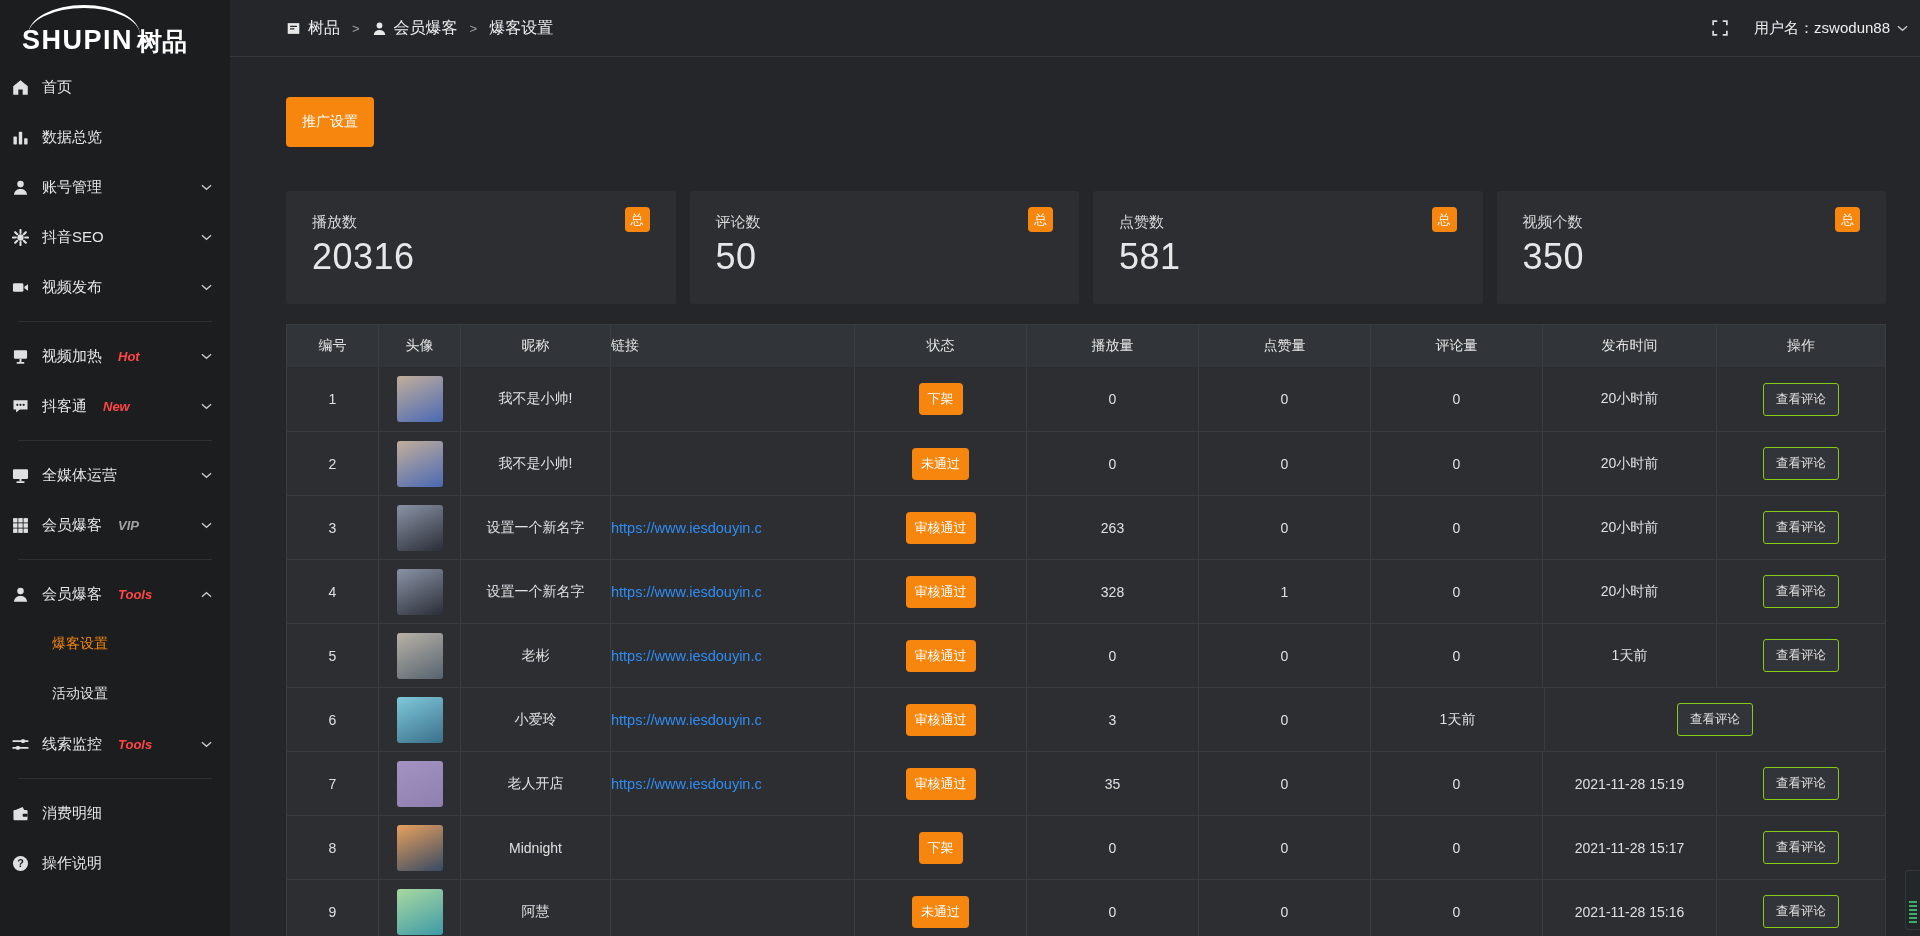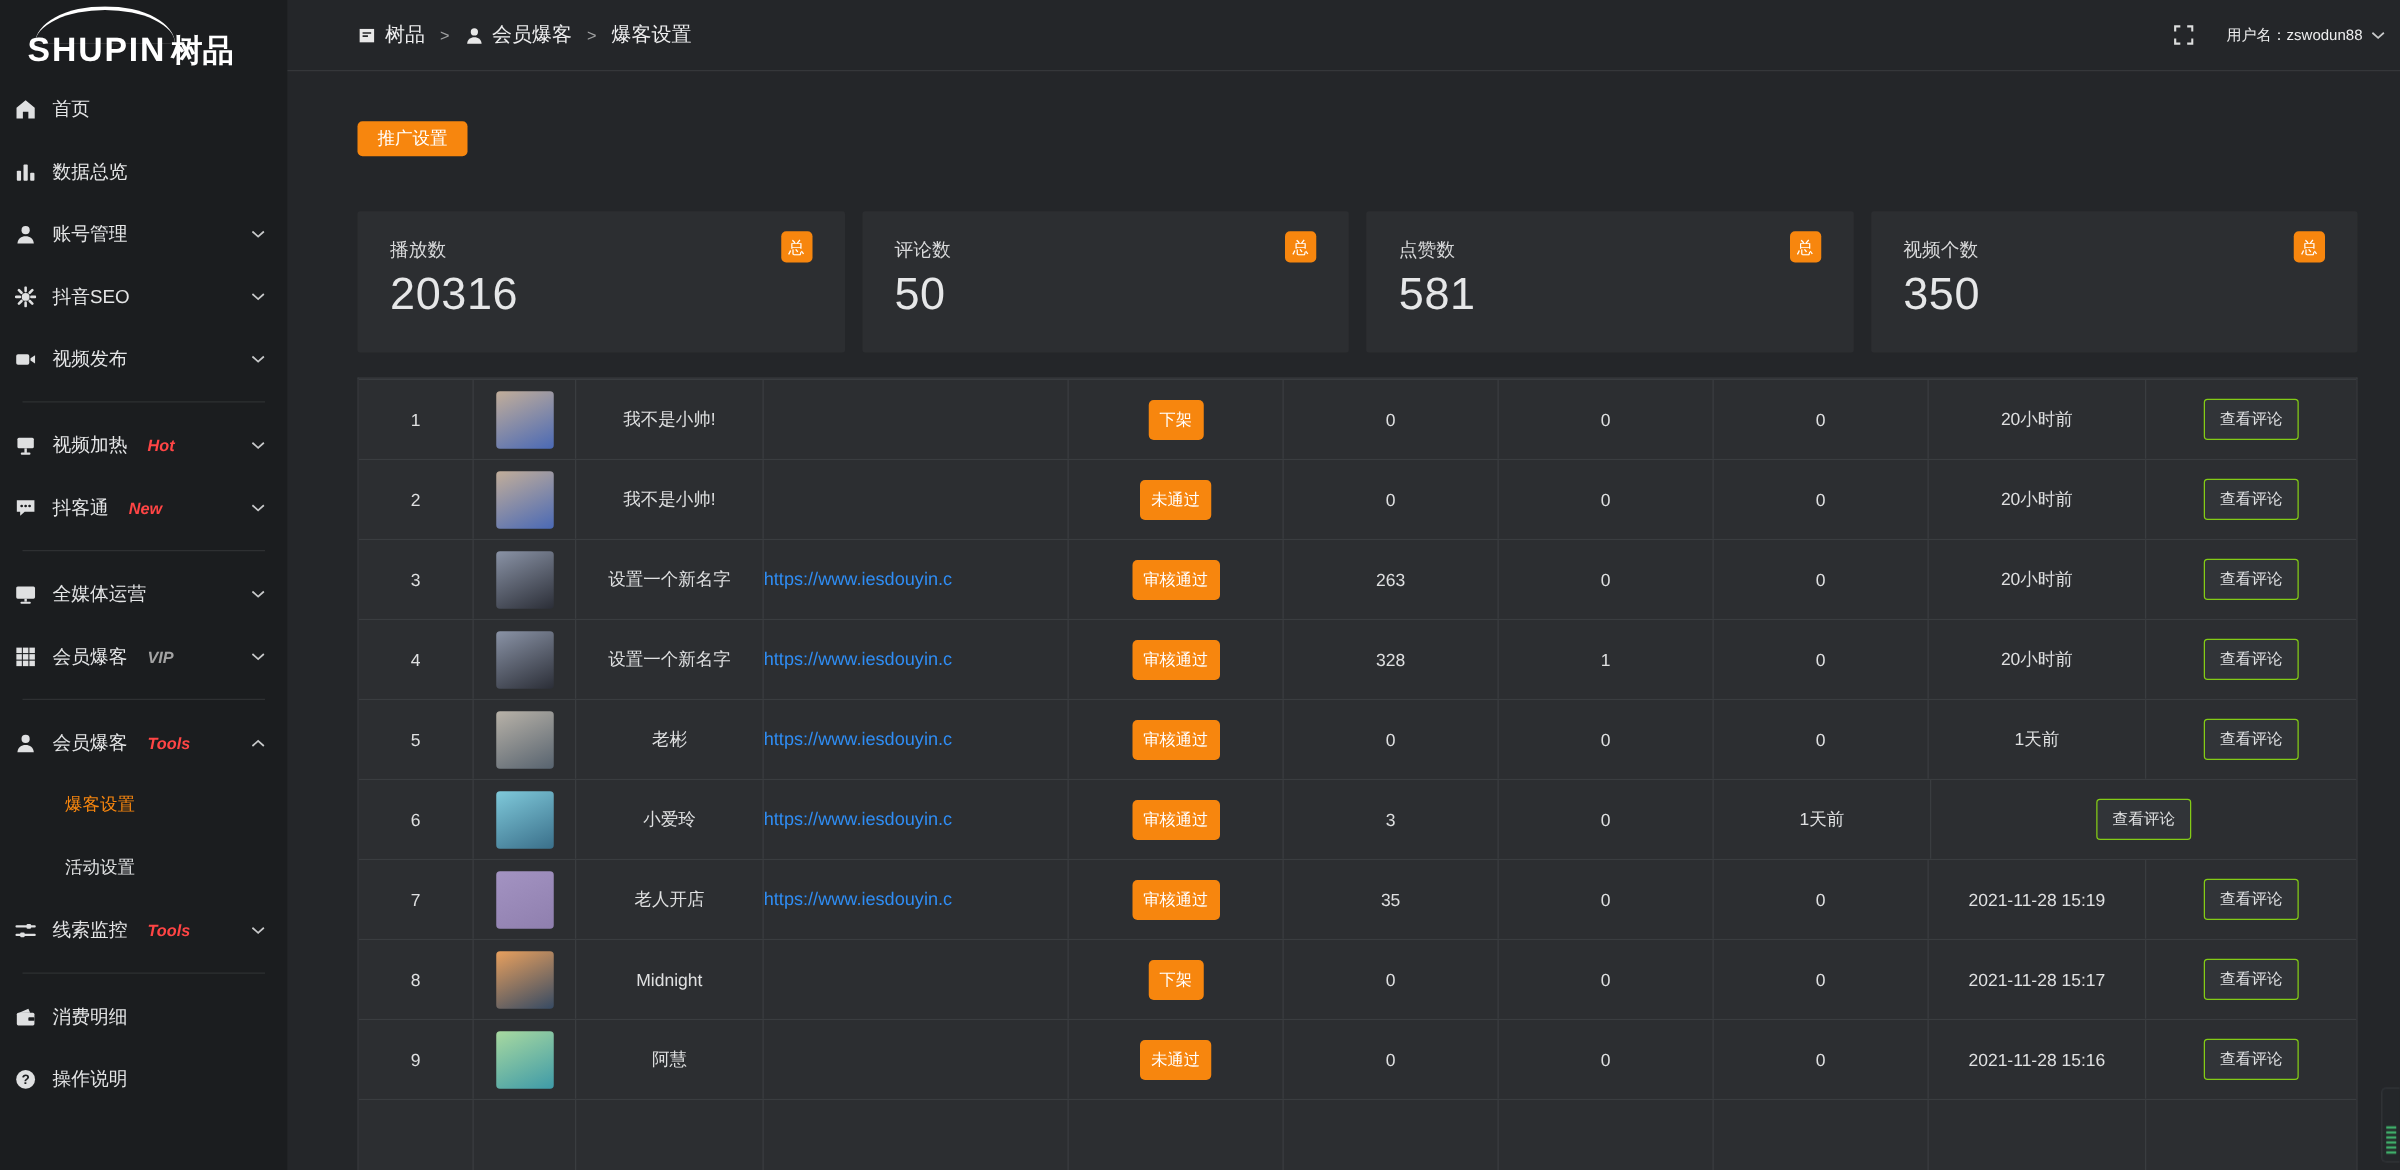--- a/index.html
+++ b/index.html
@@ -38,26 +38,26 @@
   .topbar{height:57px;flex-shrink:0;border-bottom:1px solid #35373a;display:flex;align-items:center;
     justify-content:space-between;padding:0 12px 0 56px;}
   .breadcrumb{display:flex;align-items:center;font-size:16px;color:#eeeeef;}
   .bc-item{display:inline-flex;align-items:center;}
   .bc-icon{width:15px;height:15px;display:inline-flex;margin-right:7px;color:#e8e8e8;}
   .bc-icon svg{width:100%;height:100%;}
   .bc-sep{color:#9fa0a1;font-size:13px;margin:0 12px;}
   .topbar-right{display:flex;align-items:center;}
   .fs-icon{width:16px;height:16px;color:#dcdddd;cursor:pointer;display:inline-flex;margin-right:26px;}
   .fs-icon svg{width:100%;height:100%;}
-  .username{display:flex;align-items:center;font-size:12px;color:#ededee;cursor:pointer;}
+  .username{display:flex;align-items:center;font-size:15px;color:#ededee;cursor:pointer;}
   .caret{width:11px;height:7px;color:#c9cacb;display:inline-flex;margin-left:7px;}
   .caret svg{width:100%;height:100%;}
 
   .content{flex:1;padding:40px 34px 0 56px;min-width:0;}
-  .promo-btn{background:var(--accent);color:#fff;border:none;font-size:14px;padding:5px 16px;
+  .promo-btn{background:var(--accent);color:#fff;border:none;font-size:14px;padding:16px 16px;
     border-radius:4px;cursor:pointer;font-family:Liberation Sans, sans-serif;display:block;}
 
   
   .stats{display:flex;gap:14px;margin-top:44px;}
   .stat-card{flex:1;height:113px;background:var(--card-bg);border-radius:2px;padding:22px 26px;}
   .stat-top{display:flex;justify-content:space-between;align-items:flex-start;gap:28px;}
   .stat-label{font-size:15px;color:#d8d9da;}
   .stat-badge{background:var(--accent);color:#fff;font-size:13px;width:25px;height:25px;border-radius:4px;
     display:flex;align-items:center;justify-content:center;margin-top:-6px;}
   .stat-value{font-size:36px;color:#e6e7e8;margin-top:4px;letter-spacing:.5px;}
@@ -380,20 +380,32 @@
           <div class="stat-card">
     <div class="stat-top">
       <span class="stat-label">视频个数</span>
       <span class="stat-badge">总</span>
     </div>
     <div class="stat-value">350</div>
   </div>
         </div>
 
       <div class="table-wrap">
+        <div class="t-header" id="t-header">
+            <div class="th c-id">编号</div>
+            <div class="th c-avatar">头像</div>
+            <div class="th c-nick">昵称</div>
+            <div class="th c-link">链接</div>
+            <div class="th c-status">状态</div>
+            <div class="th c-plays">播放量</div>
+            <div class="th c-likes">点赞量</div>
+            <div class="th c-comments">评论量</div>
+            <div class="th c-time">发布时间</div>
+            <div class="th c-action">操作</div>
+          </div>
         <div id="t-body">
             <div class="tr">
     <div class="td c-id">1</div>
     <div class="td c-avatar">
       <div class="avatar" style="background: linear-gradient(155deg, rgb(194, 174, 154), rgb(74, 105, 181));"></div>
     </div>
     <div class="td c-nick">我不是小帅!</div>
     <div class="td c-link">
       
     </div>

